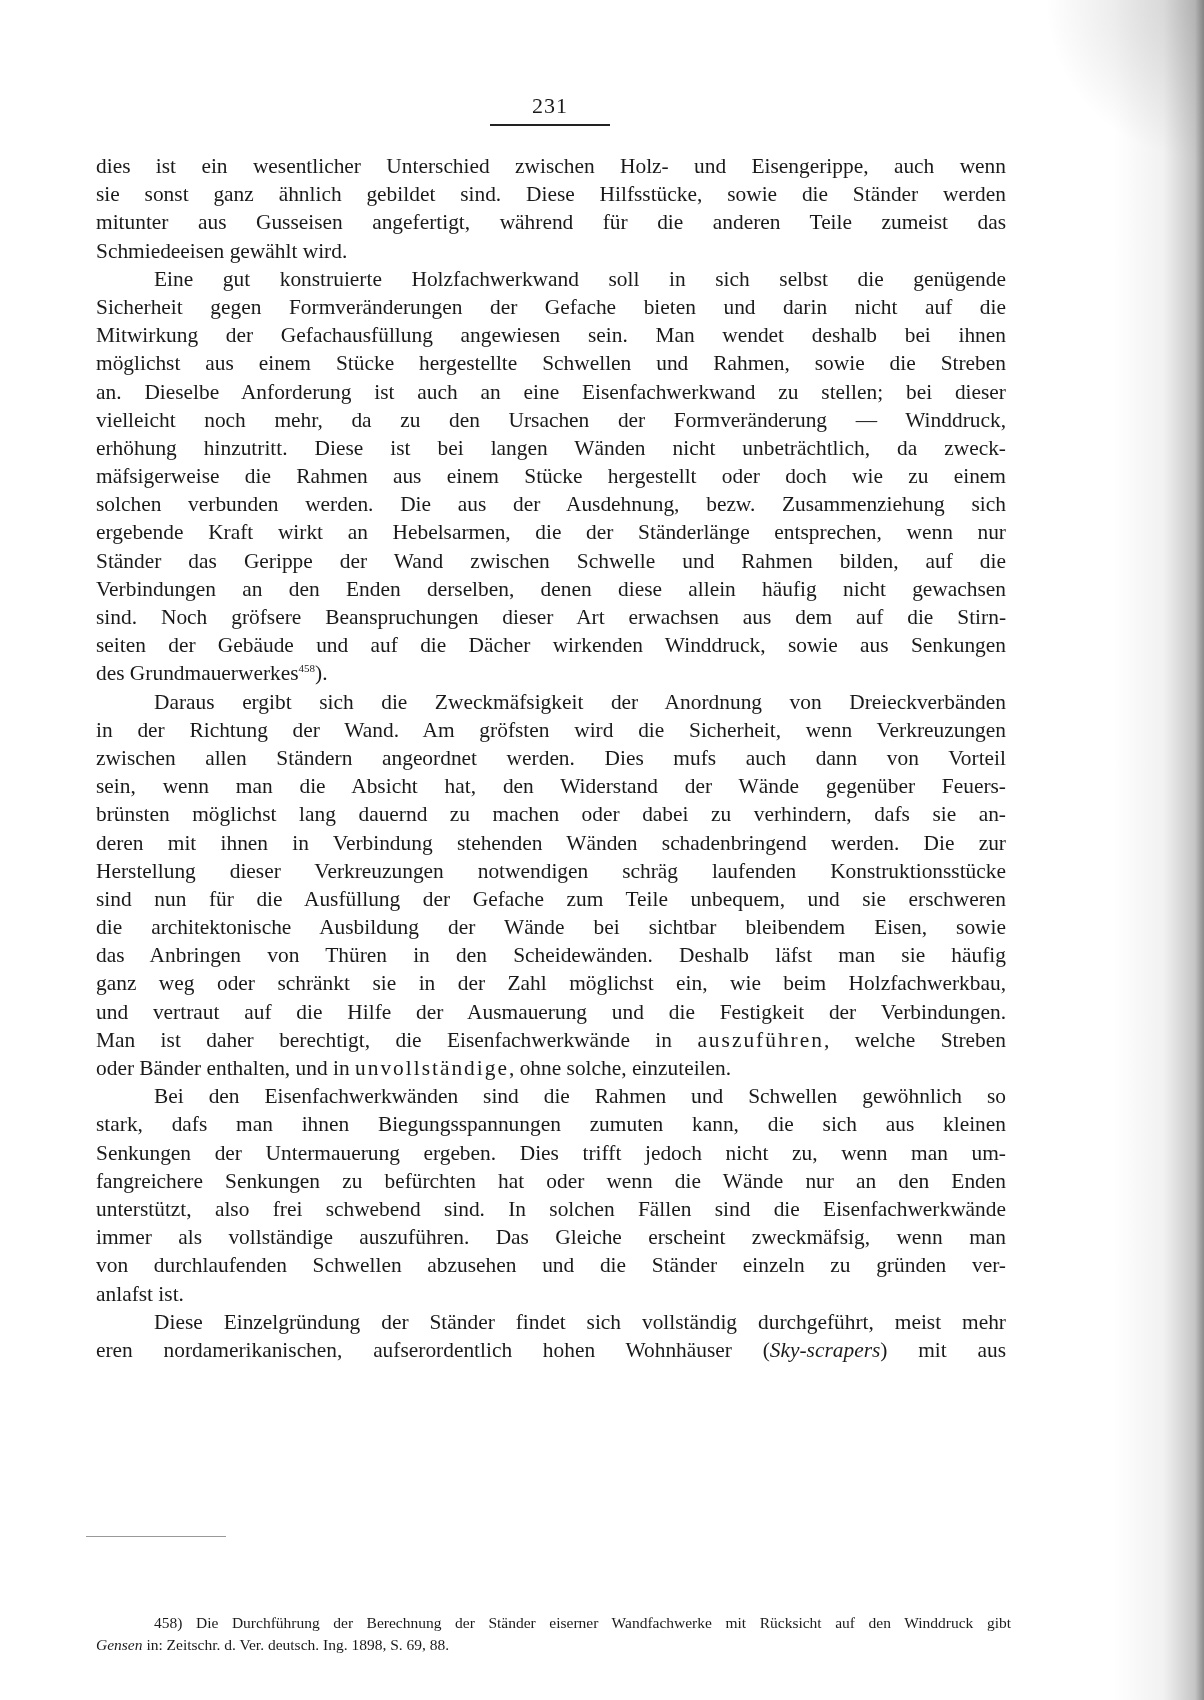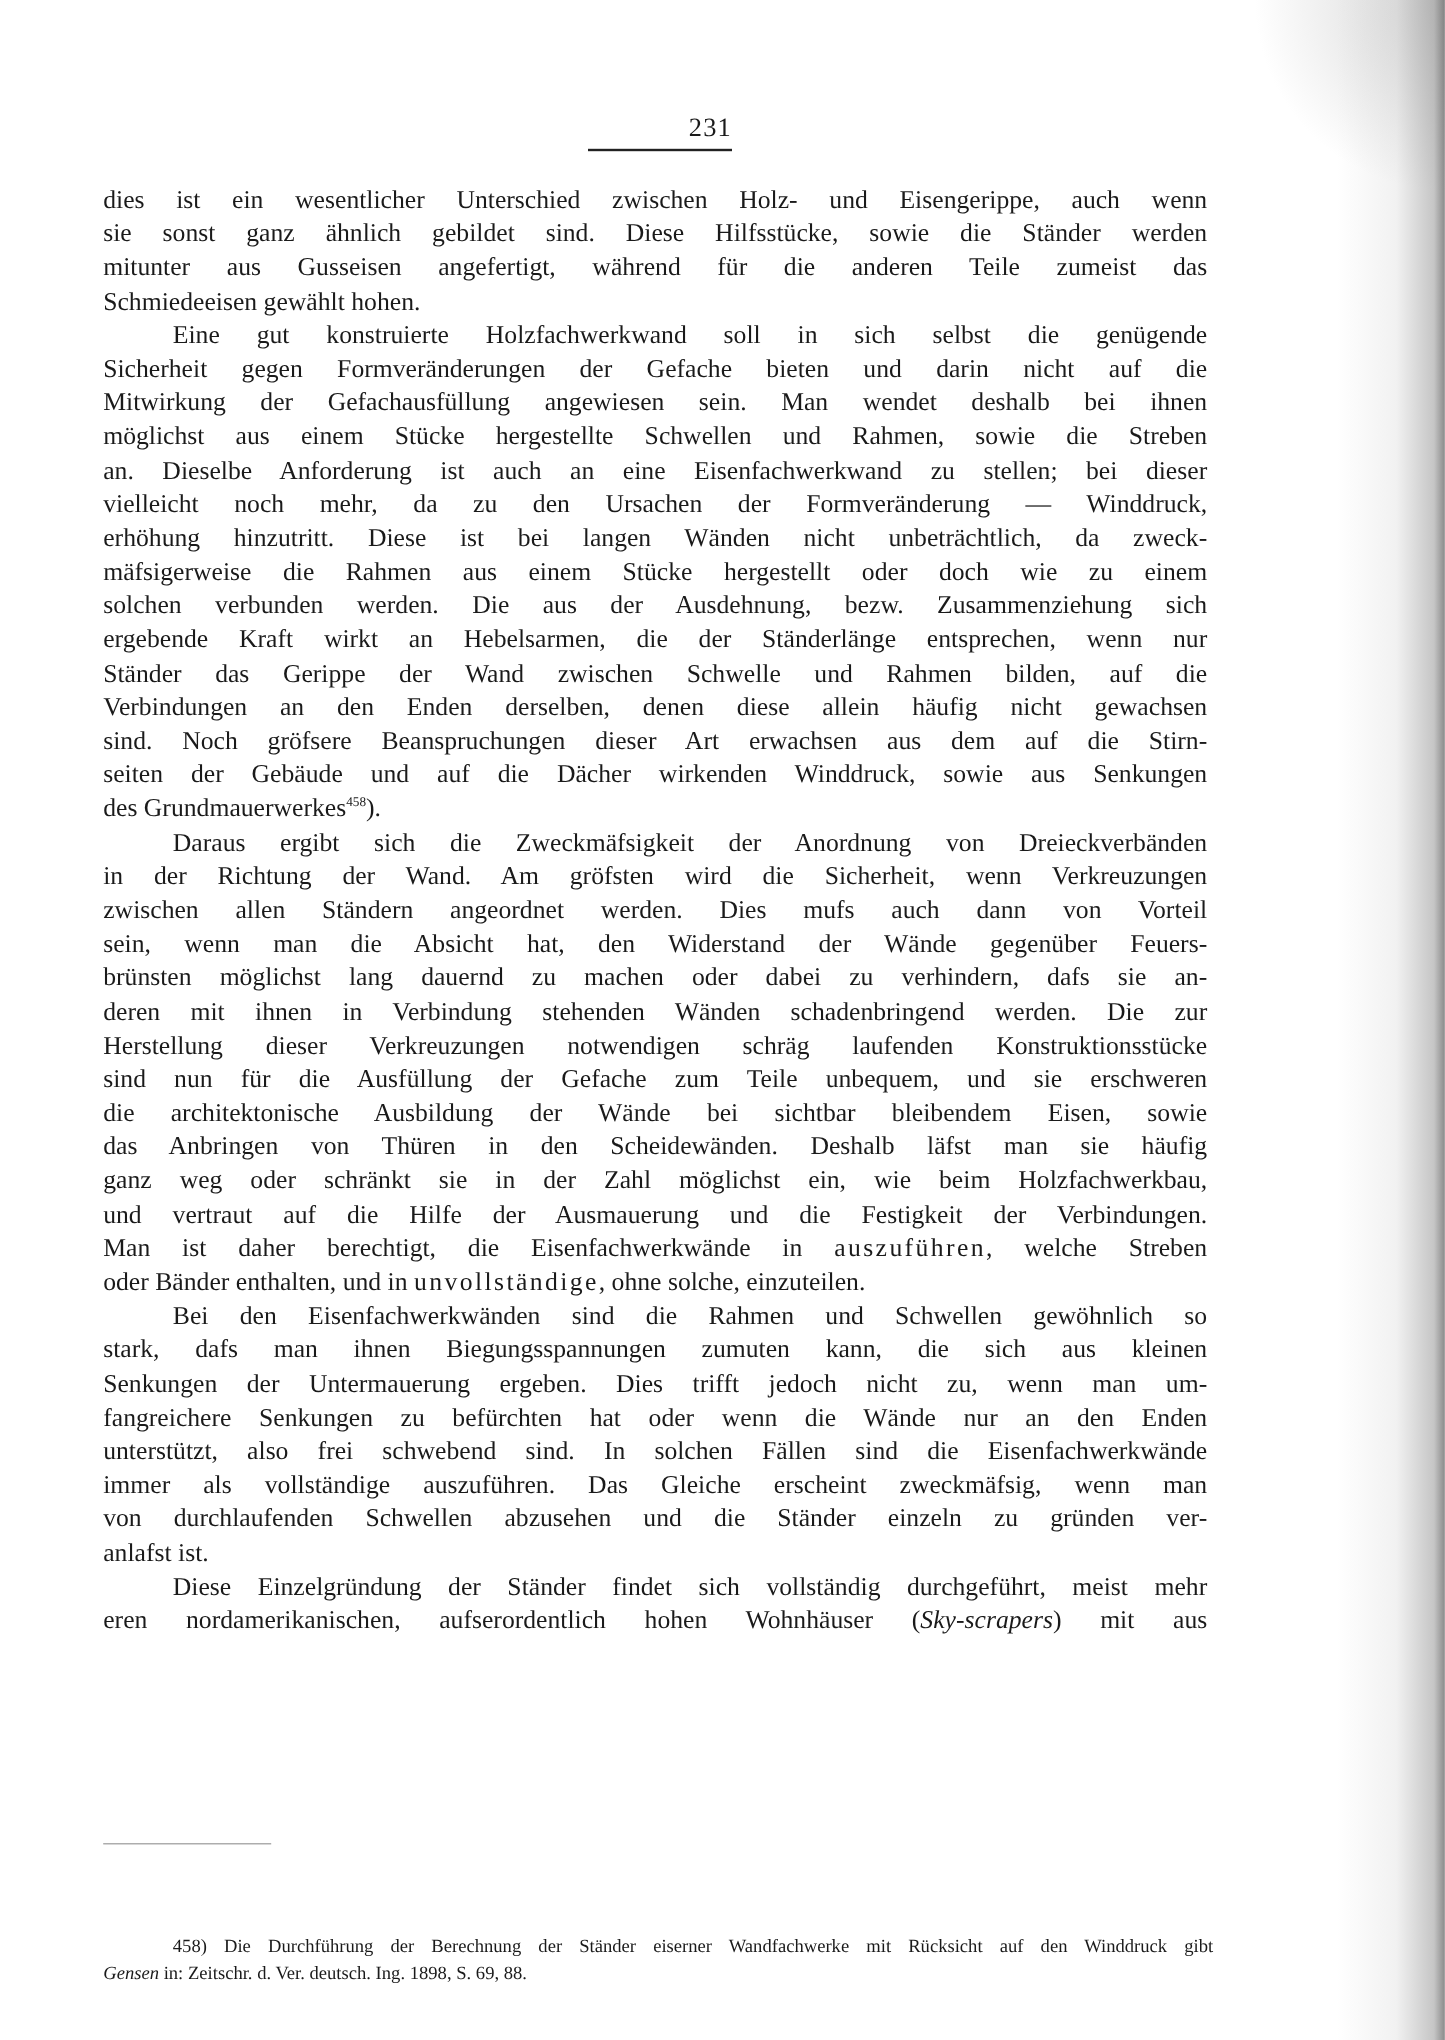--- a/index.html
+++ b/index.html
@@ -31,21 +31,21 @@
       width: 160px;
       height: 160px;
       background: radial-gradient(ellipse at top right, rgba(160,160,160,0.45) 0%, rgba(255,255,255,0) 70%);
       pointer-events: none;
     }
     .page-number-wrap {
       position: absolute;
       top: 92px;
       left: 490px;
       width: 120px;
-      text-align: right;
+      text-align: center;
     }
     .page-number {
       font-size: 22px;
       letter-spacing: 1px;
       display: block;
       line-height: 28px;
     }
     .page-number-rule {
       display: block;
       width: 120px;
@@ -61,20 +61,21 @@
       font-size: 21.4px;
       line-height: 28.2px;
       text-align: justify;
     }
     .line {
       display: block;
       text-align: justify;
       text-align-last: justify;
       white-space: nowrap;
       height: 28.2px;
+      margin-left: 10px;
     }
     .line.last {
       text-align-last: left;
     }
     .line.indent {
       padding-left: 58px;
     }
     .spaced {
       letter-spacing: 2px;
     }
@@ -115,21 +116,21 @@
   <span class="page-number">231</span>
   <span class="page-number-rule"></span>
 </div>
 
 <div class="body-text">
 
   <div>
     <span class="line">dies ist ein wesentlicher Unterschied zwischen Holz- und Eisengerippe, auch wenn</span>
     <span class="line">sie sonst ganz ähnlich gebildet sind. Diese Hilfsstücke, sowie die Ständer werden</span>
     <span class="line">mitunter aus Gusseisen angefertigt, während für die anderen Teile zumeist das</span>
-    <span class="line last">Schmiedeeisen gewählt hohen.</span>
+    <span class="line last">Schmiedeeisen gewählt wird.</span>
   </div>
 
   <div>
     <span class="line indent">Eine gut konstruierte Holzfachwerkwand soll in sich selbst die genügende</span>
     <span class="line">Sicherheit gegen Formveränderungen der Gefache bieten und darin nicht auf die</span>
     <span class="line">Mitwirkung der Gefachausfüllung angewiesen sein. Man wendet deshalb bei ihnen</span>
     <span class="line">möglichst aus einem Stücke hergestellte Schwellen und Rahmen, sowie die Streben</span>
     <span class="line">an. Dieselbe Anforderung ist auch an eine Eisenfachwerkwand zu stellen; bei dieser</span>
     <span class="line">vielleicht noch mehr, da zu den Ursachen der Formveränderung — Winddruck,</span>
     <span class="line">erhöhung hinzutritt. Diese ist bei langen Wänden nicht unbeträchtlich, da zweck-</span>

